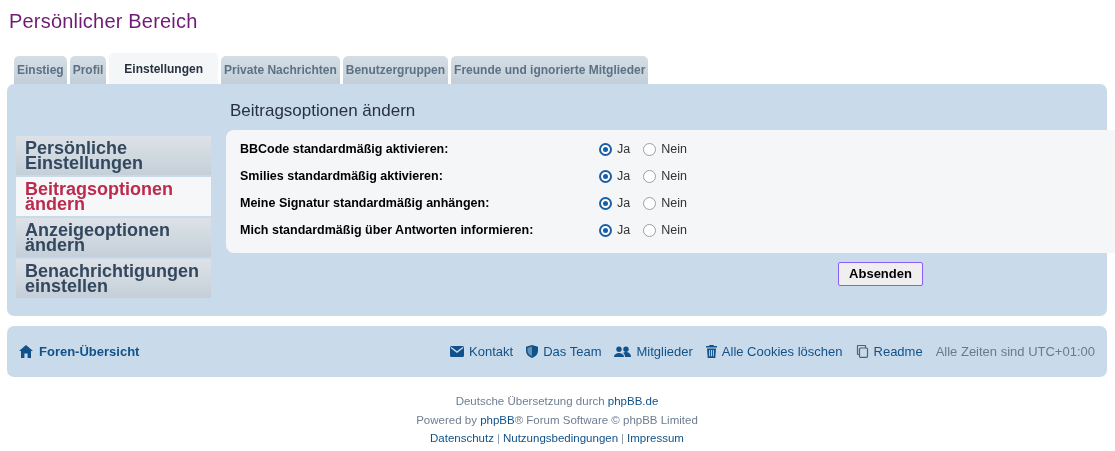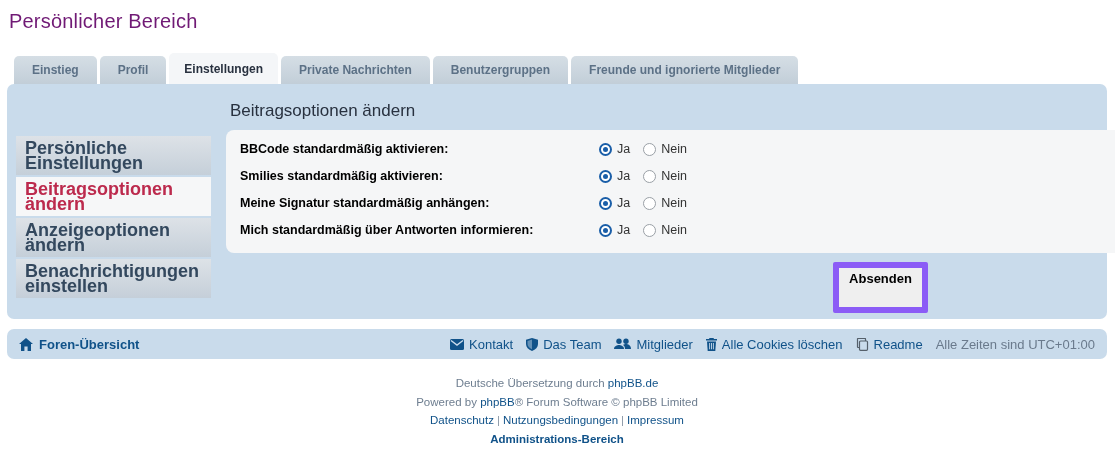--- a/index.html
+++ b/index.html
@@ -6,21 +6,21 @@
   html, body { margin: 0; padding: 0; background: #fff; }
   body { font-family: "Liberation Sans", sans-serif; width: 1115px; height: 451px; overflow: hidden; }
   a { cursor: pointer; }
 
   .page { width: 1114px; padding: 8px 7px 0 7px; }
 
   h1.page-title { font-size: 20px; font-weight: 400; color: #701a75; margin: 2px 0 20px 2px; letter-spacing: 0.2px; }
 
   
   .tabs { display: flex; align-items: flex-end; gap: 3px; margin-left: 7px; }
-  .tab { padding: 7px 18px 7px; font-size: 12px; font-weight: 700; color: #5C7186;
+  .tab { padding: 7px 3px 7px; font-size: 12px; font-weight: 700; color: #5C7186;
          background: linear-gradient(#d5dee5, #c2ced8); border-radius: 5px 5px 0 0;
          text-decoration: none; white-space: nowrap; }
   .tab.active { background: #f4f6f8; color: #28313F; padding: 9px 15px 8px; }
 
   
   .container { width: 1100px; background: #c9dbeb; border-radius: 7px; padding-bottom: 6px; }
   .cols { display: flex; }
   .sidebar { width: 195px; flex: 0 0 195px; margin: 52px 0 10px 9px; }
   .side-item { display: block; padding: 5px 9px 4px; font-size: 18px; font-weight: 700;
                line-height: 15px; color: #33485E; text-decoration: none;
@@ -38,25 +38,25 @@
   .radios { display: flex; align-items: center; font-size: 12.5px; color: #333; padding-top: 1px; }
   .radio { width: 13px; height: 13px; border: 1px solid #9aa0a6; border-radius: 50%;
            background: #fff; margin-right: 5px; display: inline-block; }
   .radio.checked { border: 2px solid #1A5EA8; position: relative; }
   .radio.checked::after { content: ""; position: absolute; left: 2px; top: 2px; right: 2px; bottom: 2px;
                           background: #1A5EA8; border-radius: 50%; }
   .radio.second { margin-left: 13px; }
 
   .submit-row { margin: 9px 0 0 218px; width: 873px; text-align: center; }
   .submit-btn { font-family: "Liberation Sans", sans-serif; font-size: 13px; font-weight: 700;
-                color: #000; background: #efefef; border: 6px solid #8b5cf6; border-radius: 2px;
-                padding: 3px 10px 21px; cursor: pointer; }
-
-  
-  .footer-bar { margin-top: 10px; width: 1100px; height: 30px; background: #c9dbeb; border-radius: 7px;
+                color: #000; background: #efefef; border: 1px solid #8b5cf6; border-radius: 2px;
+                padding: 3px 10px 4px; cursor: pointer; }
+
+  
+  .footer-bar { margin-top: 10px; width: 1100px; height: 51px; background: #c9dbeb; border-radius: 7px;
                 display: flex; align-items: center; padding: 0 12px; font-size: 13px; }
   .fb-home { display: flex; align-items: center; gap: 6px; font-weight: 700; color: #105289; text-decoration: none; }
   .fb-right { margin-left: auto; display: flex; align-items: center; gap: 13px; }
   .fb-link { display: flex; align-items: center; gap: 5px; color: #105289; text-decoration: none; }
   .fb-tz { color: #6A7A8C; }
   .icon { display: inline-block; line-height: 0; }
 
   
   .credits { width: 1100px; text-align: center; font-size: 11.5px; color: #6E7E90; margin-top: 15px; line-height: 18.5px; }
   .credits a { color: #105289; text-decoration: none; }

